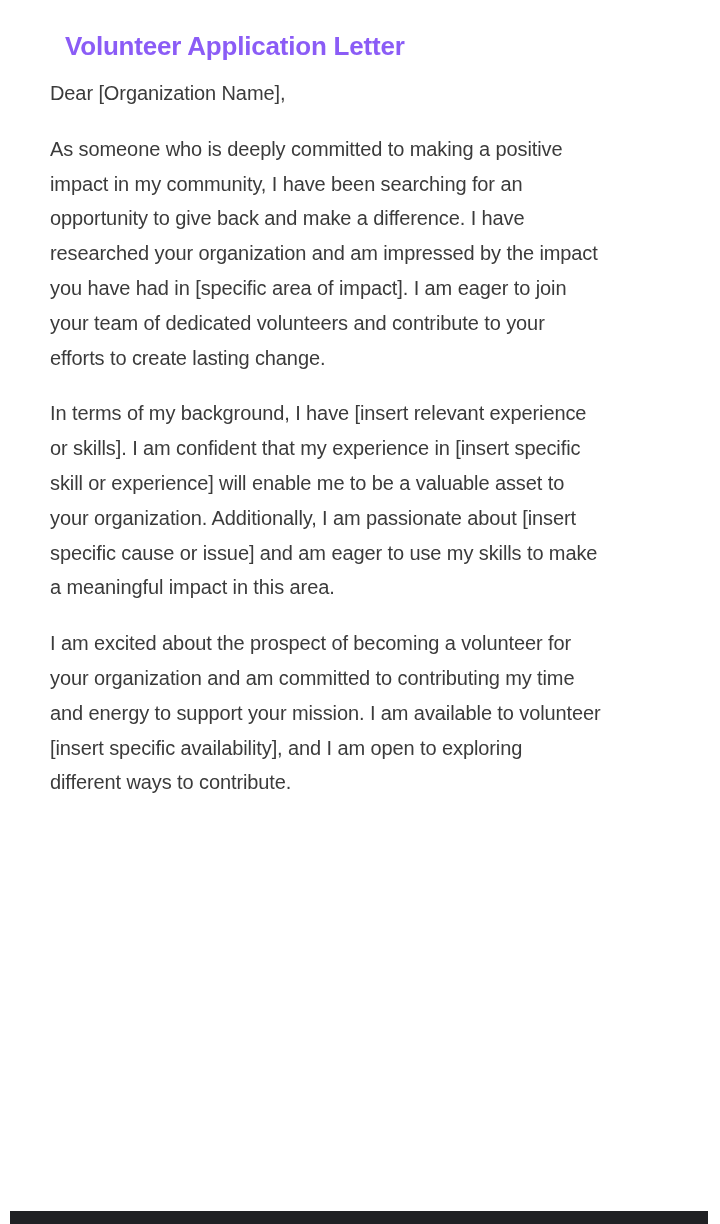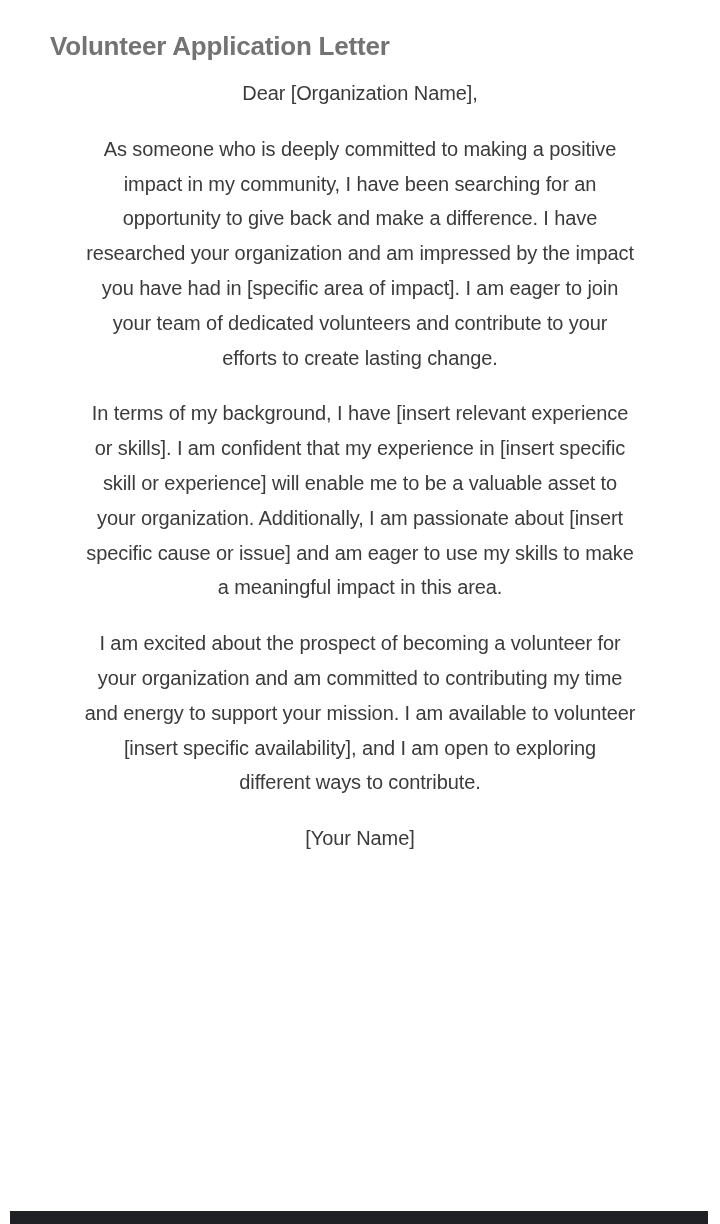--- a/index.html
+++ b/index.html
@@ -12,33 +12,32 @@
   }
   body { position: relative; }
   .page {
     padding: 30px 50px 0 50px;
   }
   h1.doc-title {
     font-size: 26px;
     line-height: 32px;
     font-weight: 700;
     letter-spacing: -0.2px;
-    color: #737373;
-    margin: 0 0 14px 0;
+    color: #8b5cf6;
+    margin: 0 0 14px 15px;
   }
   .body-text {
     font-size: 20px;
     line-height: 34.8px;
     color: #3b3b3b;
     letter-spacing: -0.1px;
   }
   p.para {
     white-space: pre-line;
     margin: 0 0 21px 0;
-    text-align: center;
   }
   .footer-bar {
     position: absolute;
     left: 10px;
     right: 12px;
     bottom: 0;
     height: 13px;
     background: #202124;
   }
 </style>
@@ -67,16 +66,15 @@
 a meaningful impact in this area.</p>
 
   <p class="body-text para">I am excited about the prospect of becoming a volunteer for
 your organization and am committed to contributing my time
 and energy to support your mission. I am available to volunteer
 [insert specific availability], and I am open to exploring
 different ways to contribute.</p>
 
 
 
-  <p class="body-text para">[Your Name]</p>
 </main>
 
 <div class="footer-bar"></div>
 
 </body></html>

